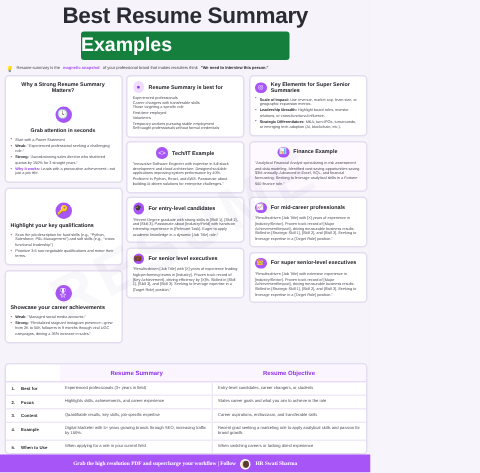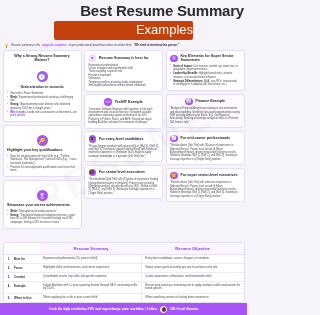--- a/index.html
+++ b/index.html
@@ -9,34 +9,34 @@
     font-family: "Liberation Sans", sans-serif;
     overflow: hidden;
   }
   #page {
     position: relative; width: 247px; height: 315px;
     background: #f6f3fa;
     display: flex; flex-direction: column;
   }
   
   .title {
-    text-align: right;
+    text-align: center;
     font-size: 15px; font-weight: bold;
     color: #2b2b33;
     letter-spacing: -0.2px;
-    padding: 3px 3px 2px;
+    padding: 3px 16px 2px;
     line-height: 1.05;
   }
   .banner {
     margin: 0 54px 0 54px;
-    background: #c2410c;
+    background: #15803d;
     border-radius: 2px;
-    text-align: right;
+    text-align: left;
     color: #ffffff;
-    font-size: 13px; font-weight: normal;
+    font-size: 13px; font-weight: bold;
     line-height: 1.25;
     padding: 1px 0 2px;
   }
   .subbar {
     display: flex; align-items: center;
     gap: 2px;
     padding: 3px 4px 2px 4px;
     font-size: 2.7px; line-height: 1.25;
     color: #3f3f4a;
     white-space: nowrap;

